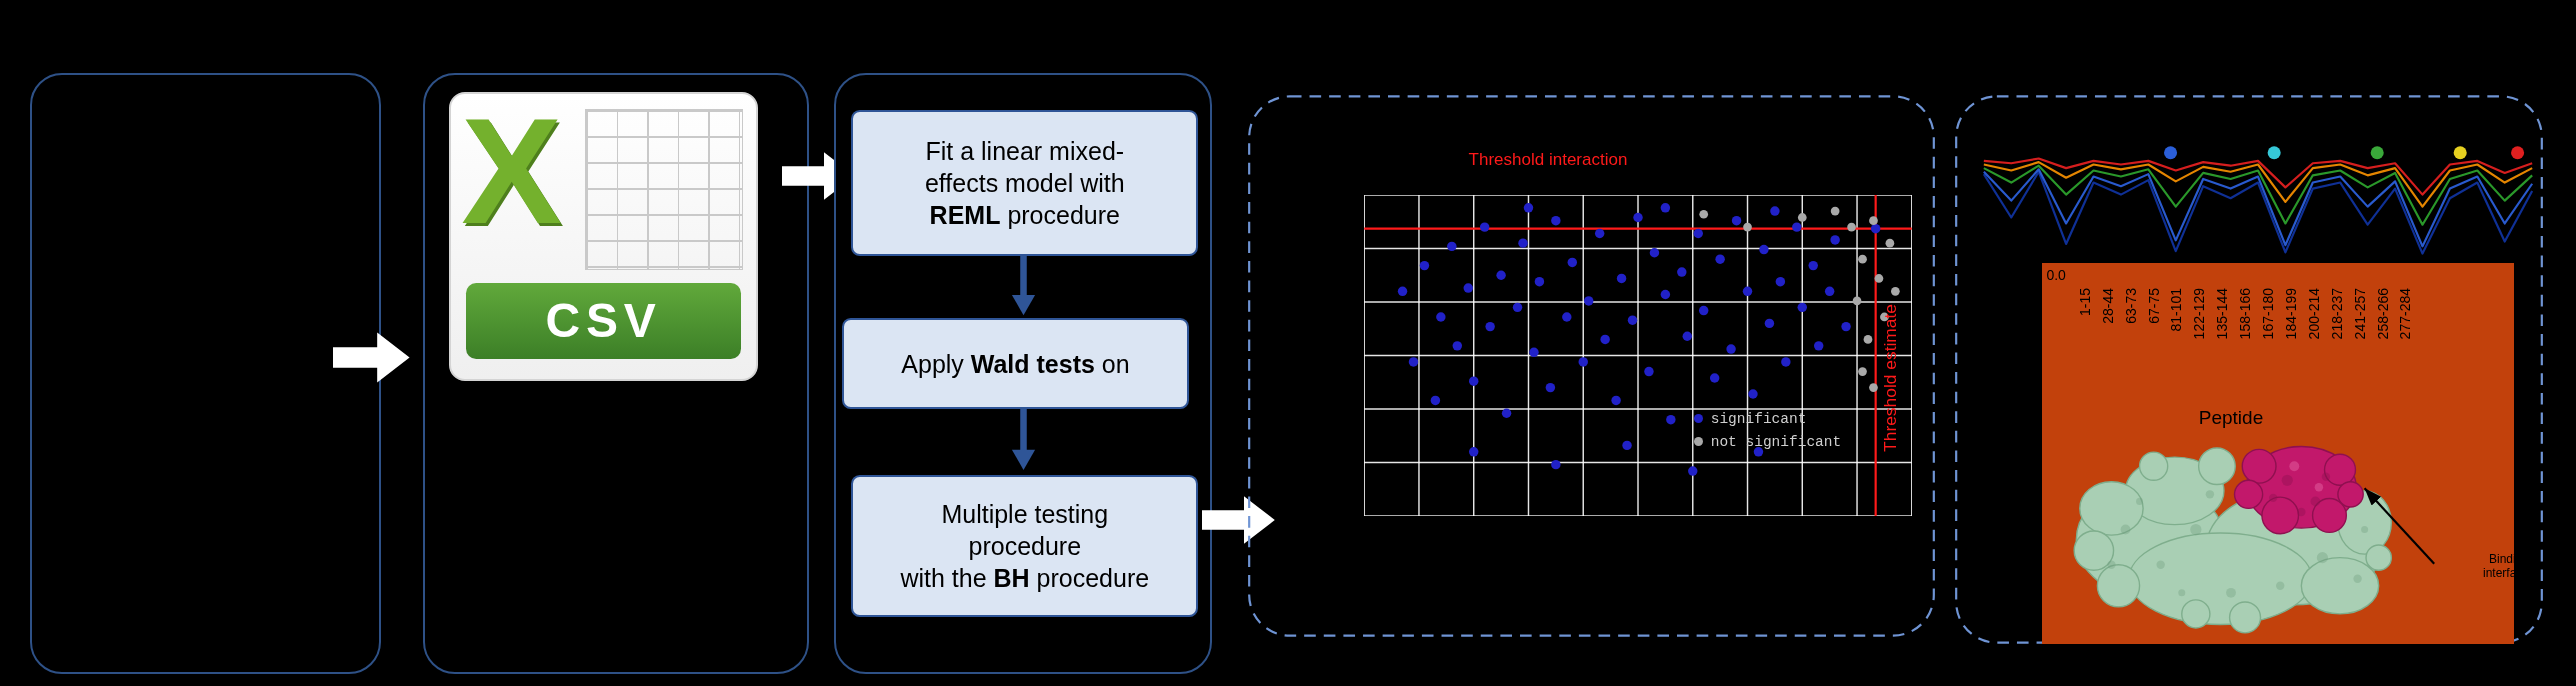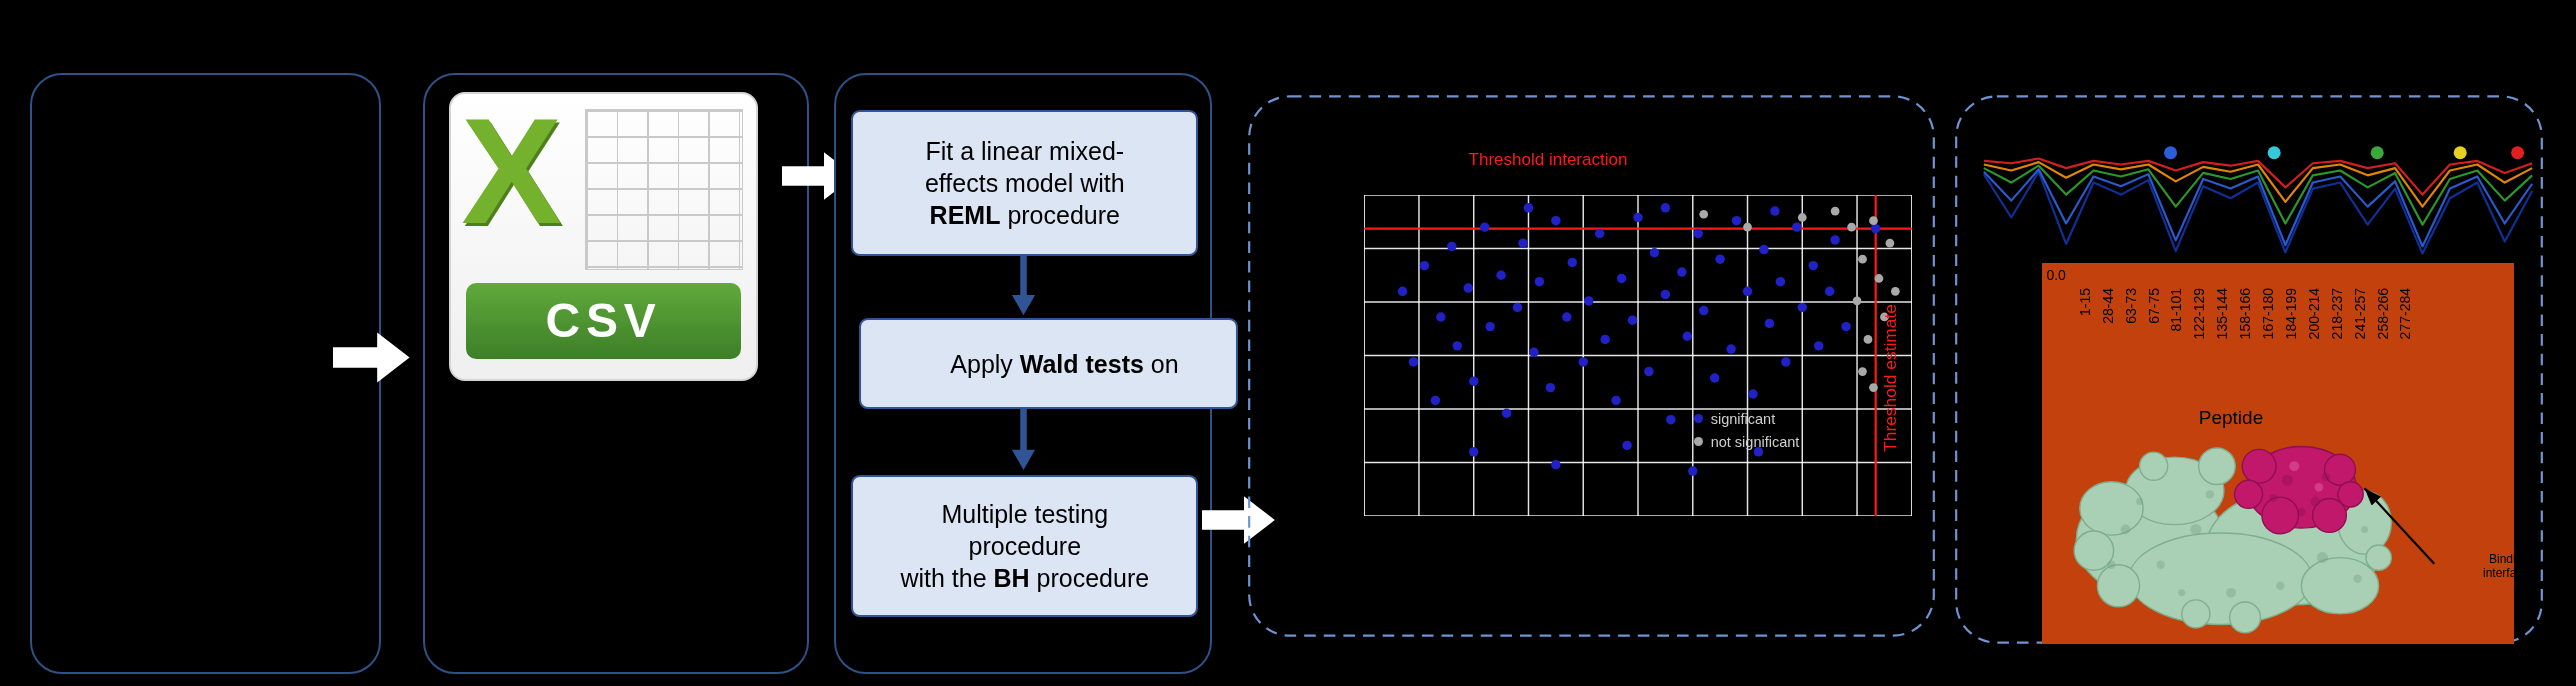--- a/index.html
+++ b/index.html
@@ -31,21 +31,21 @@
               display:flex;align-items:center;justify-content:center;
               color:#fff;font-weight:bold;font-size:48px;letter-spacing:5.8px;}
 
   
   #scatter-title{position:absolute;left:1410px;top:150px;width:276px;text-align:center;
                  font-size:17px;color:#ff1a1a;}
   #scatter-svg{position:absolute;left:1364px;top:195px;}
   #threshold-x-label{position:absolute;left:1880px;top:304px;writing-mode:vertical-rl;
                      transform:rotate(180deg);font-size:17.4px;color:#ff1a1a;}
   #scatter-legend{position:absolute;left:1694px;top:407px;}
-  .legend-row{display:flex;align-items:center;height:23px;}
+  .legend-row{display:flex;align-items:center;height:23px;font-family:Liberation Mono, monospace;}
   .legend-dot{width:9.4px;height:9.4px;border-radius:50%;margin-right:7.3px;}
   .legend-label{font-size:14.5px;color:#cfcfcf;}
 
   
   #profile-svg{position:absolute;left:1979px;top:131px;}
   #peptide-panel{position:absolute;left:1996px;top:263px;width:472px;height:381px;background:#c2410c;margin-left:46px;}
   #ytick{position:absolute;left:4.4px;top:4.4px;font-size:14px;color:#000;}
   .pep-label{position:absolute;width:113px;text-align:right;transform:rotate(-90deg);
              transform-origin:0 0;font-size:14px;color:#000;white-space:nowrap;}
   #peptide-xlabel{position:absolute;left:109px;top:144px;width:160px;text-align:center;
@@ -86,21 +86,21 @@
       <div><span>Fit a linear mixed-</span></div>
       <div><span>effects model with</span></div>
       <div><b>REML</b><span> procedure</span></div>
     </div>
 
     <svg class="steparrow" style="left:173px;top:179px;" width="29" height="63" viewBox="0 0 40 86">
       <line x1="20" y1="2" x2="20" y2="58" stroke="#2f5597" stroke-width="9"></line>
       <polygon points="4,56 36,56 20,84" fill="#2f5597"></polygon>
     </svg>
 
-    <div class="step" style="left:23px;top:243px;width:343px;height:87px;padding-left:32px;">
+    <div class="step" style="left:6px;top:243px;width:343px;height:87px;">
       <div><span>Apply </span><b>Wald tests</b><span> on</span></div>
     </div>
 
     <svg class="steparrow" style="left:173px;top:331px;" width="29" height="67" viewBox="0 0 40 92">
       <line x1="20" y1="2" x2="20" y2="62" stroke="#2f5597" stroke-width="9"></line>
       <polygon points="4,60 36,60 20,88" fill="#2f5597"></polygon>
     </svg>
 
     <div class="step" style="left:15.3px;top:400px;width:343px;height:138px;">
       <div><span>Multiple testing</span></div>

